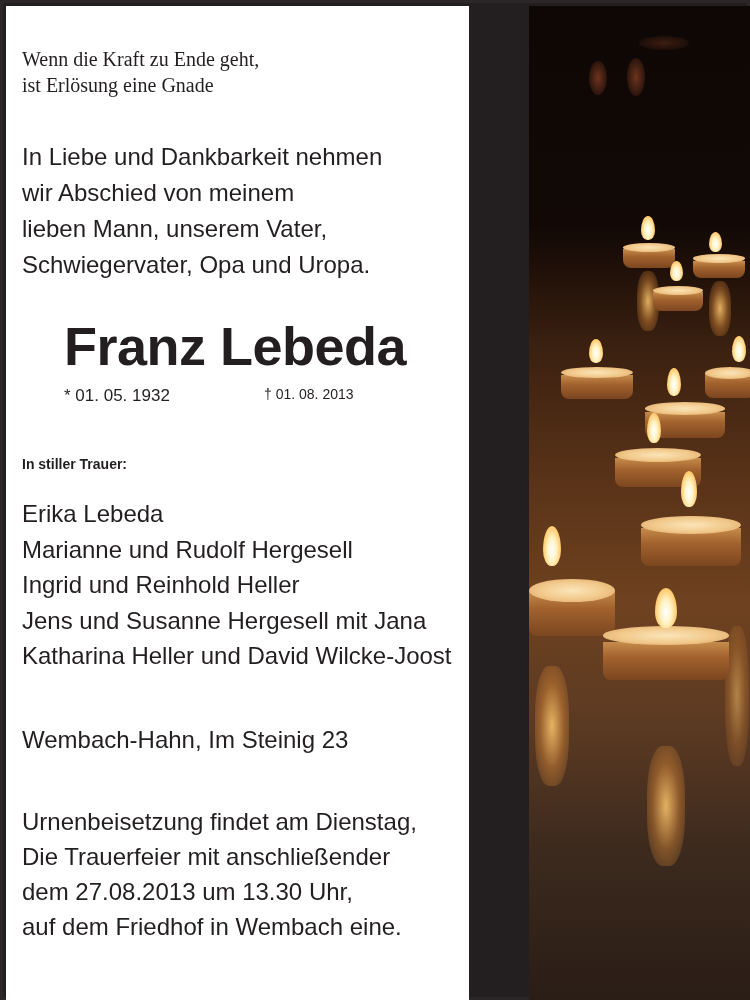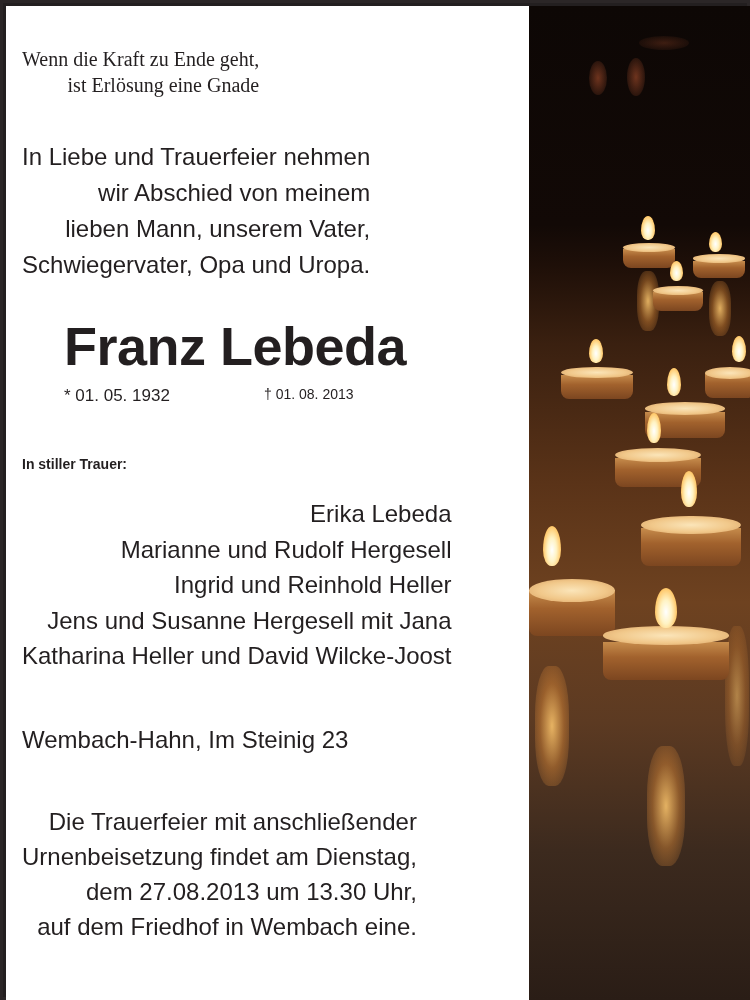--- a/index.html
+++ b/index.html
@@ -2,22 +2,22 @@
 <html><head>
 <meta charset="utf-8">
 <style>
   html, body { margin: 0; padding: 0; }
   body { width: 750px; height: 1000px; overflow: hidden; background: #231f20; }
   .frame {
     position: absolute; left: 0; top: 0; width: 750px; height: 1000px;
     box-sizing: border-box; border: 3px solid #2b2627; background: #231f20;
   }
   .text-panel {
-    position: absolute; left: 3px; top: 3px; width: 523px; height: 994px;
-    background: #ffffff; color: #231f20; text-align: right;
+    position: absolute; left: 3px; top: 3px; width: 463px; height: 994px;
+    background: #ffffff; color: #231f20;
   }
   .photo-panel {
     position: absolute; left: 526px; top: 3px; width: 221px; height: 994px;
     overflow: hidden;
     background:
       linear-gradient(180deg, #0d0705 0%, #120906 22%, #1e0f08 26%, #3a2010 34%, #5a3318 48%, #6e4220 60%, #5c3a22 72%, #3c2a1e 85%, #2a1d16 100%);
   }
   .serif { font-family: "Liberation Serif", "DejaVu Serif", serif; }
   .sans { font-family: "Liberation Sans", "DejaVu Sans", sans-serif; }
   .motto { position: absolute; left: 16px; top: 40px; font-size: 20px; line-height: 26px; color: #231f20; }
@@ -61,21 +61,21 @@
 
 <div class="frame">
 
   <div class="text-panel">
     <div class="motto serif">
       <span class="line">Wenn die Kraft zu Ende geht,</span>
       <span class="line">ist Erlösung eine Gnade</span>
     </div>
 
     <div class="intro sans">
-      <span class="line">In Liebe und Trauerfeier nehmen</span>
+      <span class="line">In Liebe und Dankbarkeit nehmen</span>
       <span class="line">wir Abschied von meinem</span>
       <span class="line">lieben Mann, unserem Vater,</span>
       <span class="line">Schwiegervater, Opa und Uropa.</span>
     </div>
 
     <div class="name sans">Franz Lebeda</div>
     <div class="born sans">* 01. 05. 1932</div>
     <div class="died sans">† 01. 08. 2013</div>
 
     <div class="heading sans">In stiller Trauer:</div>
@@ -84,22 +84,22 @@
       <span class="line">Erika Lebeda</span>
       <span class="line">Marianne und Rudolf Hergesell</span>
       <span class="line">Ingrid und Reinhold Heller</span>
       <span class="line">Jens und Susanne Hergesell mit Jana</span>
       <span class="line">Katharina Heller und David Wilcke-Joost</span>
     </div>
 
     <div class="address sans">Wembach-Hahn, Im Steinig 23</div>
 
     <div class="service sans">
+      <span class="line">Urnenbeisetzung findet am Dienstag,</span>
       <span class="line">Die Trauerfeier mit anschließender</span>
-      <span class="line">Urnenbeisetzung findet am Dienstag,</span>
       <span class="line">dem 27.08.2013 um 13.30 Uhr,</span>
       <span class="line">auf dem Friedhof in Wembach eine.</span>
     </div>
   </div>
 
   <div class="photo-panel">
 
     <div class="haze" style="left:60px;top:55px;width:18px;height:34px;"></div>
     <div class="haze" style="left:98px;top:52px;width:18px;height:38px;"></div>
     <div class="haze" style="left:110px;top:30px;width:50px;height:14px;opacity:.5;"></div>

